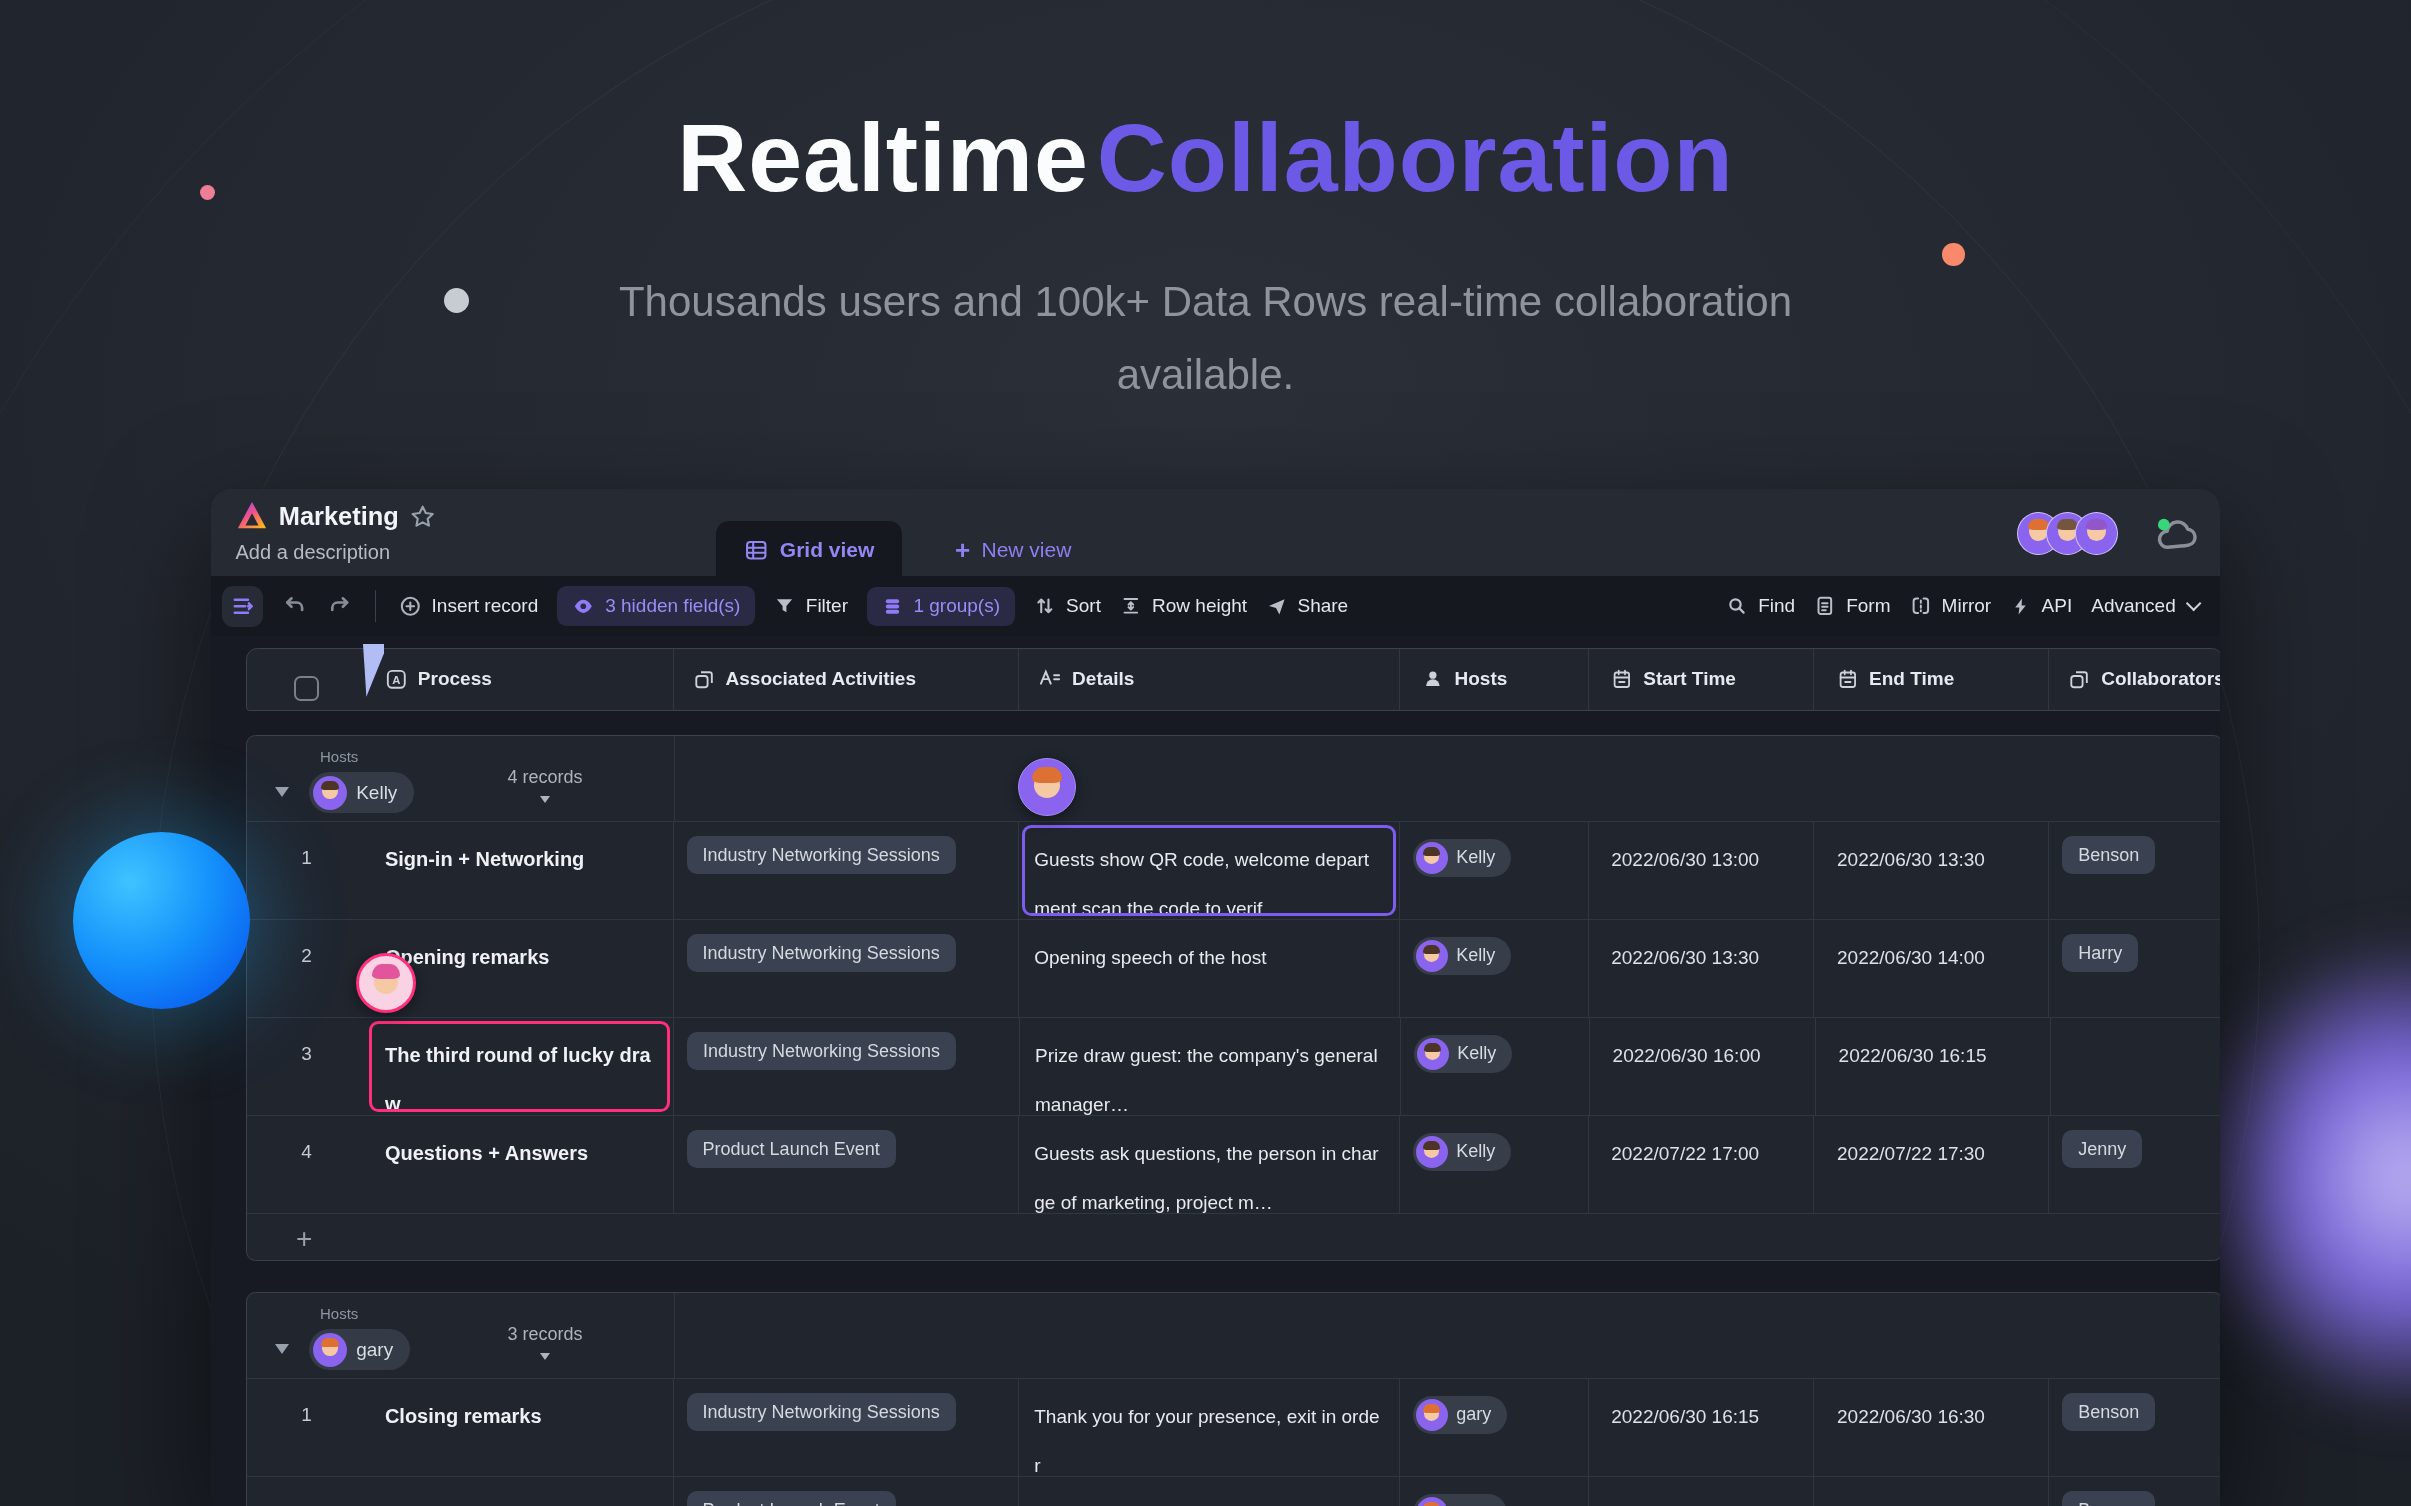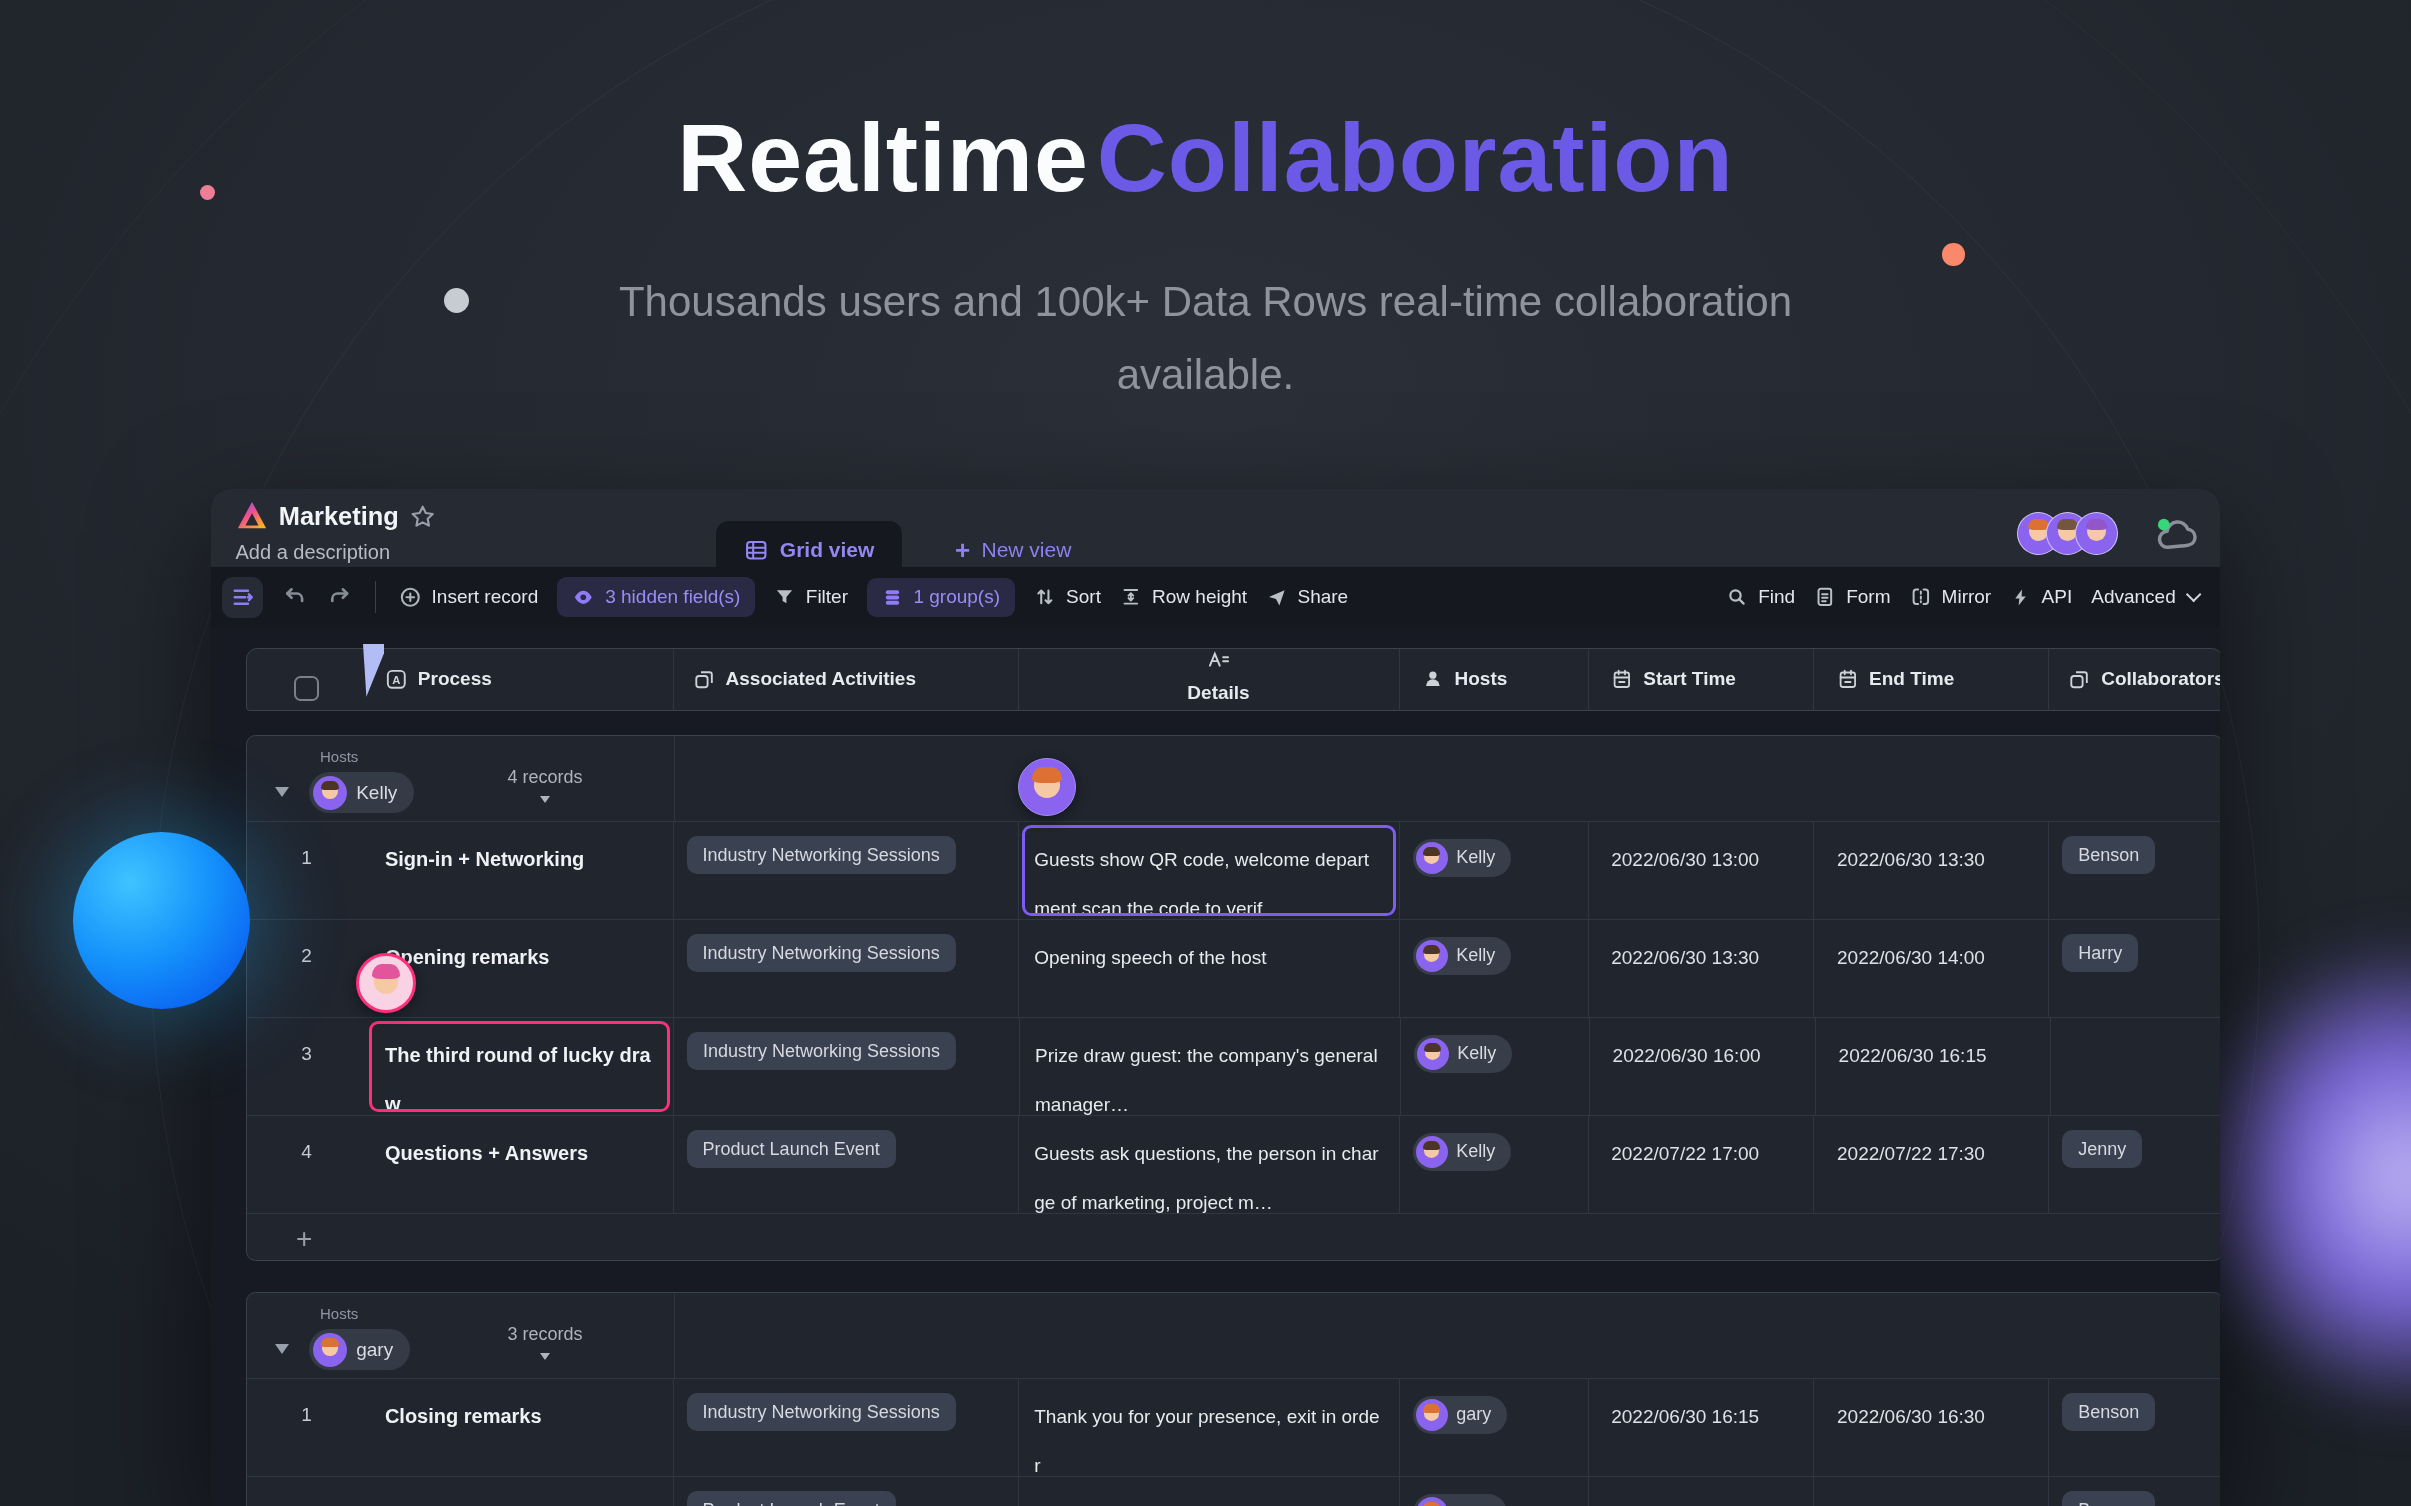--- a/index.html
+++ b/index.html
@@ -65,21 +65,21 @@
   }
   .face::before { content:""; position:absolute; left:27%; top:24%; width:46%; height:46%; border-radius:50%; background:#f4c9a3; }
   .face::after { content:""; position:absolute; left:24%; top:15%; width:52%; height:28%;
     border-radius:50% 50% 42% 42% / 100% 100% 34% 34%; background:var(--hair); }
   .hair-orange { --hair:#dd7033; }
   .hair-pink { --hair:#e2549b; --bg:#f9d3e3; --shirt:#ffffff; }
   .hair-brown { --hair:#74553e; --shirt:#c9a37e; }
   .hair-purple { --hair:#9356c8; --shirt:#b07fe0; }
   
   .toolbar {
-    position:absolute; left:0; top:78px; right:0; height:60px; background:#15181f;
+    position:absolute; left:0; top:87px; right:0; height:60px; background:#15181f;
     display:flex; align-items:center; padding:0 22.6px 0 11.3px; gap:19px; font-size:19px; color:#e3e6ea;
   }
   .tb-item { display:flex; align-items:center; gap:10.4px; white-space:nowrap; }
   .collapse-btn { width:41px; height:41px; background:#262b36; border-radius:11.3px; display:flex; align-items:center; justify-content:center; }
   .tb-divider { width:0.9px; height:32px; background:#3a3f4a; margin:0 3.8px; }
   .tb-pill { background:#2b2a45; border-radius:9.4px; padding:8.5px 15px; color:#9a8cf5; }
   .tb-spacer { flex:1; }
   .chev { width:11.3px; height:11.3px; border-right:2.4px solid #cfd3da; border-bottom:2.4px solid #cfd3da; transform:rotate(45deg) translateY(-2.8px); }
   
   .grid { position:absolute; left:0; top:151px; right:0; bottom:0; background:#171a22; overflow:hidden; }
@@ -343,21 +343,21 @@
       </div>
       <div class="hcell bdr" style="width:346px;">
         <span>
           <svg width="22.6" height="22.6" viewBox="0 0 24 24" fill="none" stroke="#cdd1d8" stroke-width="2">
               <rect x="3.5" y="8.5" width="12" height="12" rx="3"></rect>
               <path d="M8.5 4.5 h9 a2.5 2.5 0 0 1 2.5 2.5 v9"></path>
             </svg>
         </span>
         <span>Associated Activities</span>
       </div>
-      <div class="hcell bdr" style="width:381px;flex-direction:column;">
+      <div class="hcell bdr" style="width:381px;">
         <span>
           <svg width="23.5" height="23.5" viewBox="0 0 24 24" fill="none" stroke="#cdd1d8" stroke-width="2" stroke-linecap="round">
               <path d="M3 17 L8 5 L13 17 M5 12.4 h6"></path>
               <path d="M16.5 8.5 h5 M16.5 12.5 h5"></path>
             </svg>
         </span>
         <span>Details</span>
       </div>
       <div class="hcell bdr" style="width:189px; padding-left:22.6px;">
         <span>

